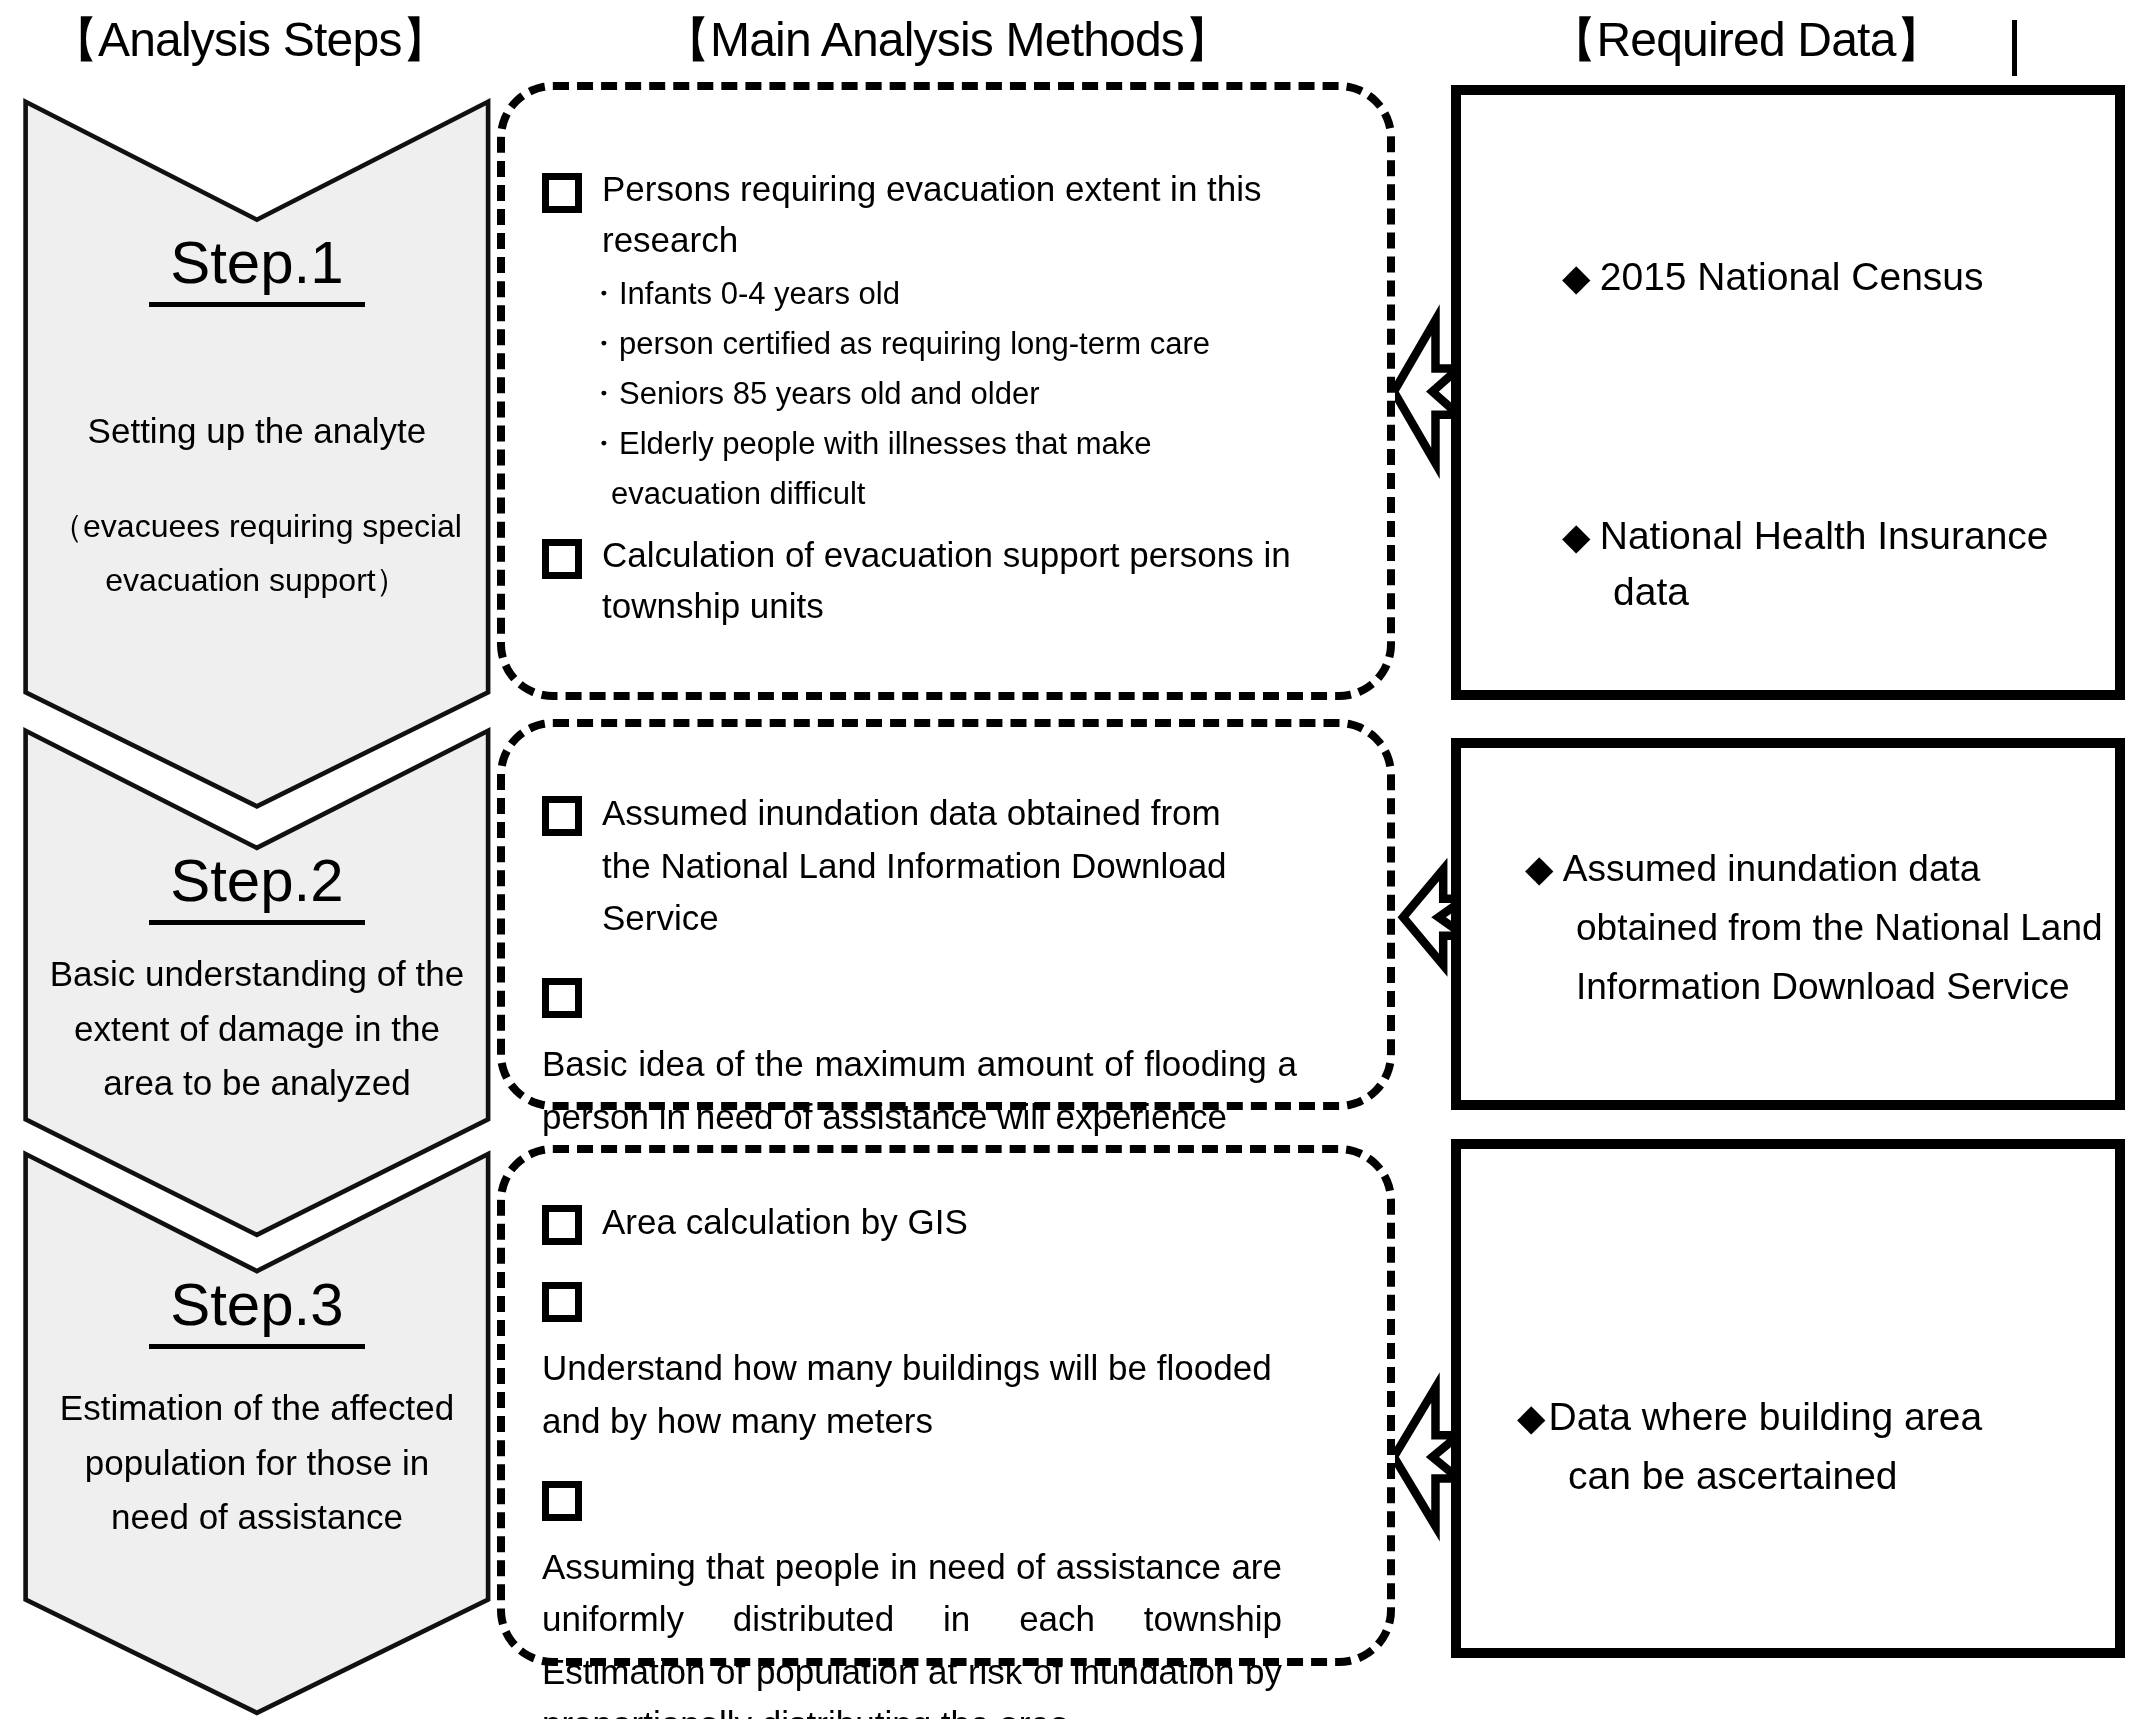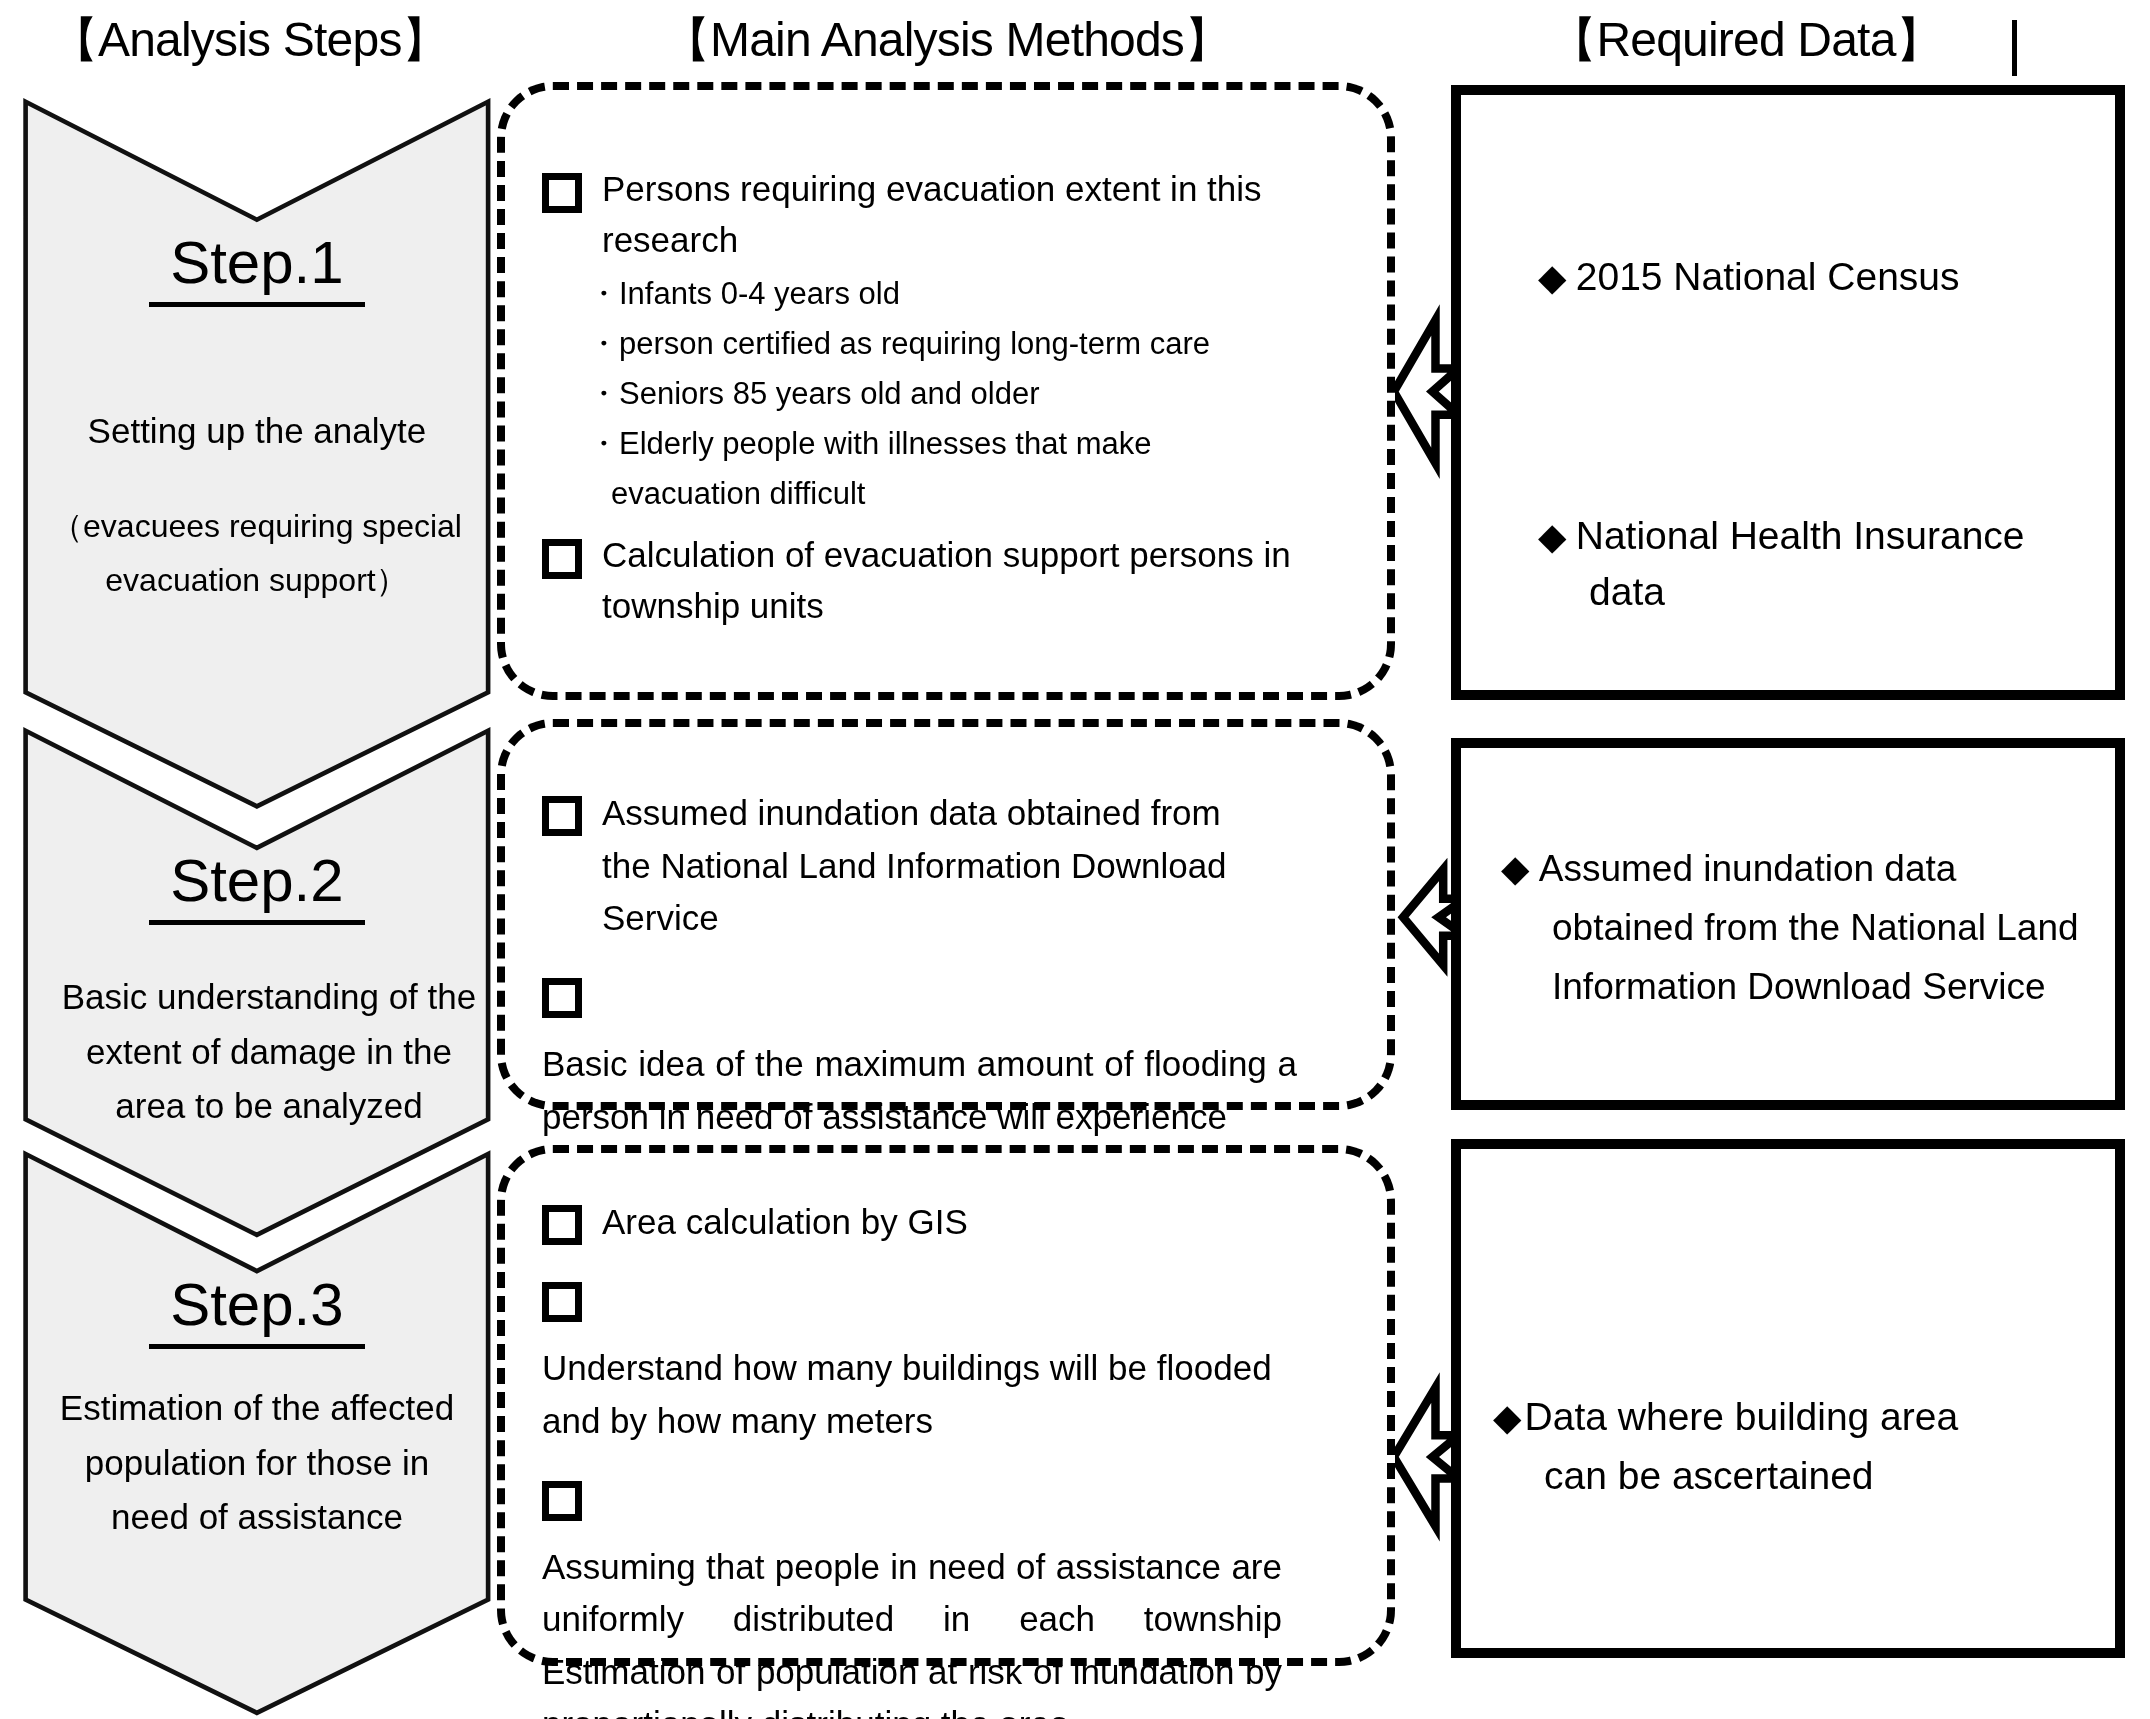--- a/index.html
+++ b/index.html
@@ -34,21 +34,21 @@
   .w850{max-width:655px;}
   .w980{max-width:755px;}
   .w960{max-width:740px;}
   .justify{text-align:justify;}
   .sub-list{font-size:31px;line-height:1.62;margin-left:-14px;margin-top:3.1px;}
   .sub-item{padding-left:23px;text-indent:-23px;max-width:678px;}
   .gap-item{margin-top:10.8px;}
   .gap-item2{margin-top:25px;flex-direction:column;}
   
   .rbox{position:absolute;left:1451px;width:674px;border:10px solid #000;background:#fff;
-        box-sizing:border-box;}
+        box-sizing:border-box;padding-left:24px;}
   #rbox-1{top:85px;height:615px;}
   #rbox-2{top:738px;height:372px;}
   #rbox-3{top:1139px;height:519px;}
   .r-item{font-size:39px;line-height:1.45;padding-left:51px;text-indent:-51px;}
   .diamond{display:inline-block;text-indent:0;margin-right:9.3px;font-size:37px;}
   .diamond.flush{margin-right:3.1px;}
   #rbox-1 .r-item{margin-left:77px;max-width:493px;}
   #r1-item1{margin-top:154px;}
   #r1-item2{margin-top:202px;max-width:432px;}
   #r1-note{margin-left:100px;font-size:39px;line-height:1.45;}
@@ -74,21 +74,21 @@
 
 <div class="step-title-wrap" style="top:231px;">
   <span class="step-title">Step.1</span>
 </div>
 <div class="step-sub" style="left:25.4px;top:404px;width:463px;text-align:center;">Setting up the analyte</div>
 <div class="step-note" style="left:33px;top:500px;width:447px;">（evacuees requiring special evacuation support）</div>
 
 <div class="step-title-wrap" style="top:849px;">
   <span class="step-title">Step.2</span>
 </div>
-<div class="step-sub" style="left:49px;top:970px;width:416px;margin-left:12px;">Basic understanding of the extent of damage in the area to be analyzed</div>
+<div class="step-sub" style="left:49px;top:947px;width:416px;">Basic understanding of the extent of damage in the area to be analyzed</div>
 
 <div class="step-title-wrap" style="top:1273px;">
   <span class="step-title">Step.3</span>
 </div>
 <div class="step-sub" style="left:49px;top:1381px;width:416px;">Estimation of the affected population for those in need of assistance</div>
 
 <div class="mbox" id="mbox-1">
   <div class="m-item">
     <span class="checkbox"></span>
     <div class="m-txt w950">

